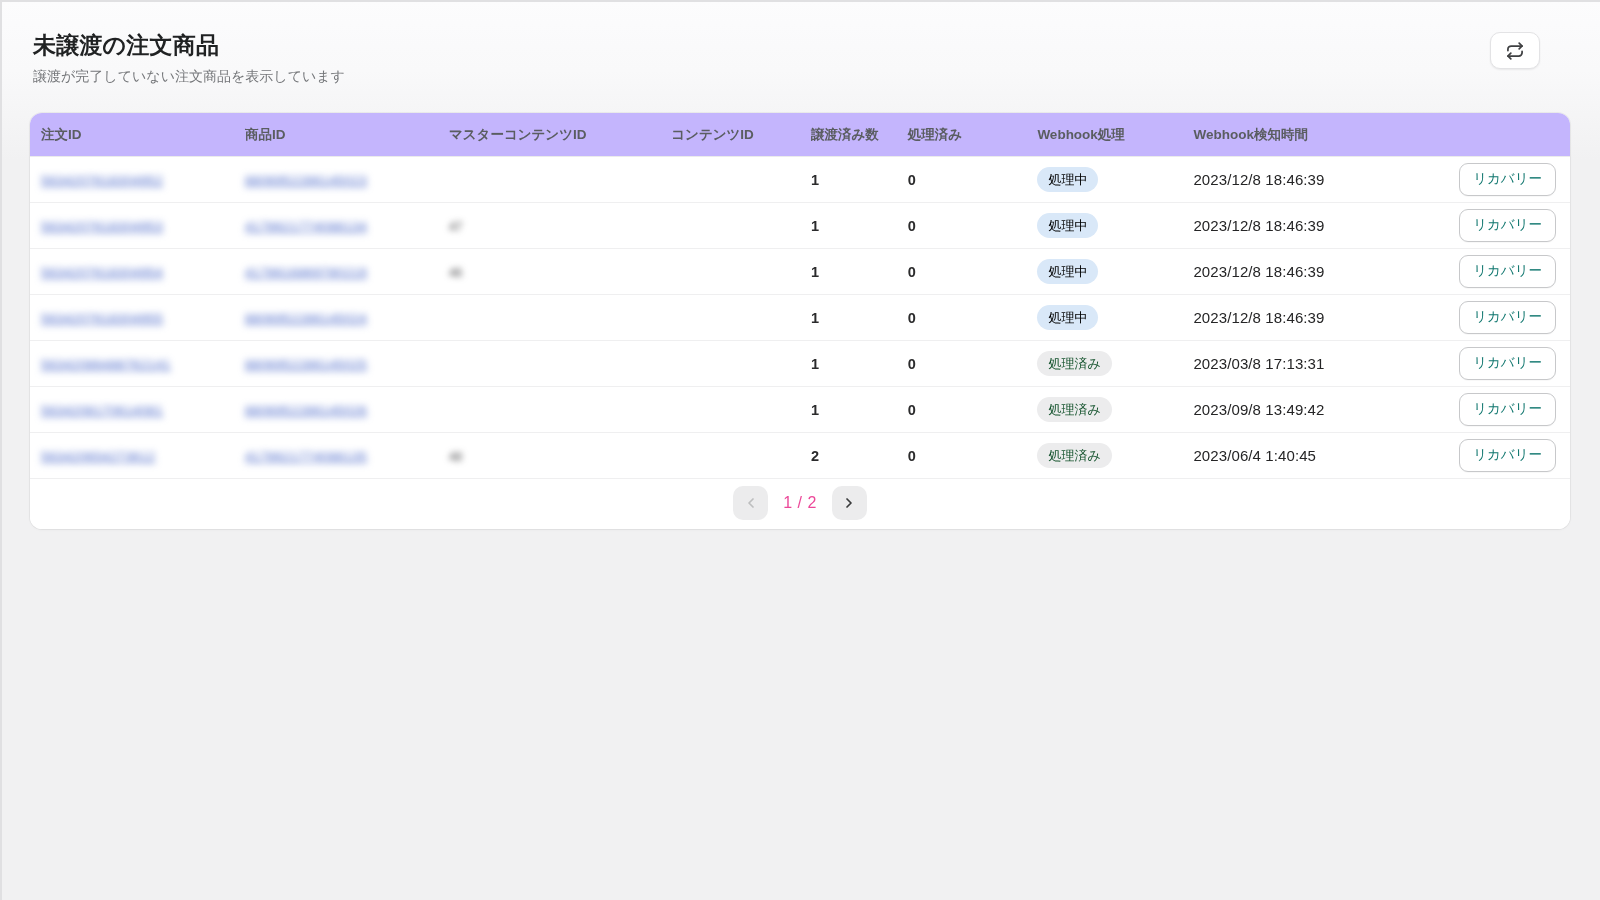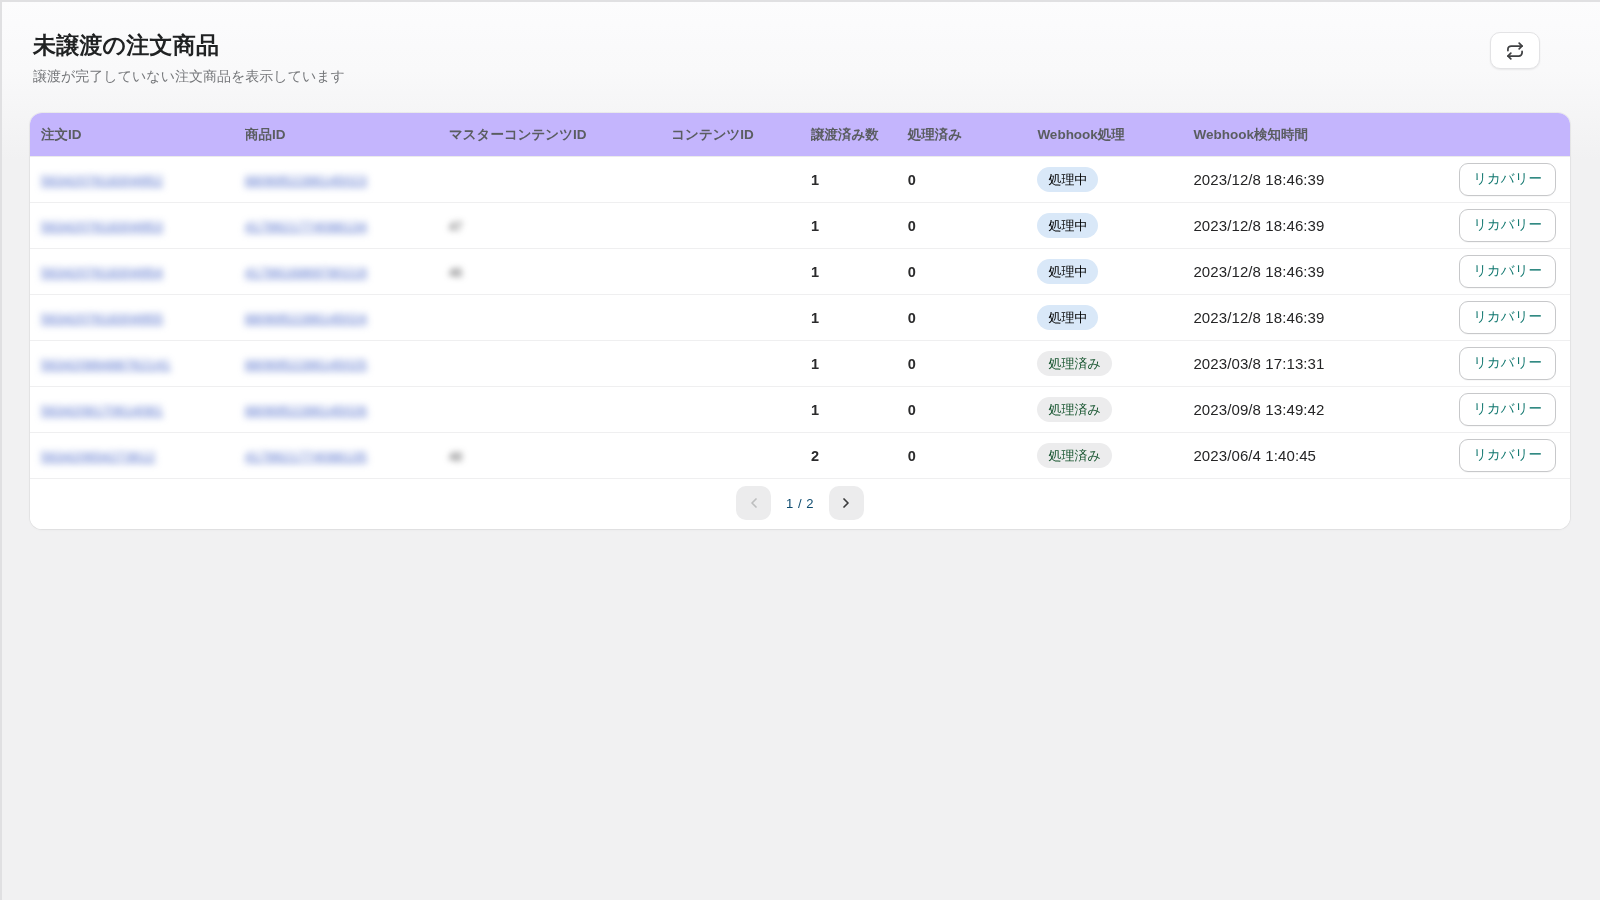--- a/index.html
+++ b/index.html
@@ -69,21 +69,21 @@
   .pagination {
     display:flex; align-items:center; justify-content:center; gap:15px;
     padding:7px 0 9px; background:#ffffff;
   }
   .page-btn {
     width:35px; height:34px; border:none; border-radius:10px;
     background:#ececed; display:flex; align-items:center; justify-content:center;
     cursor:pointer;
   }
   .page-btn.is-disabled { cursor:default; }
-  .page-label { font-size:13px; color:#0c4a6e; letter-spacing:.5px; }
+  .page-label { font-size:16px; color:#ec4899; letter-spacing:.5px; }
 </style>
 </head>
 <body>
 
 <div class="edge-frame"></div>
 
 <div>
 
   <div class="page-header">
     <div>

